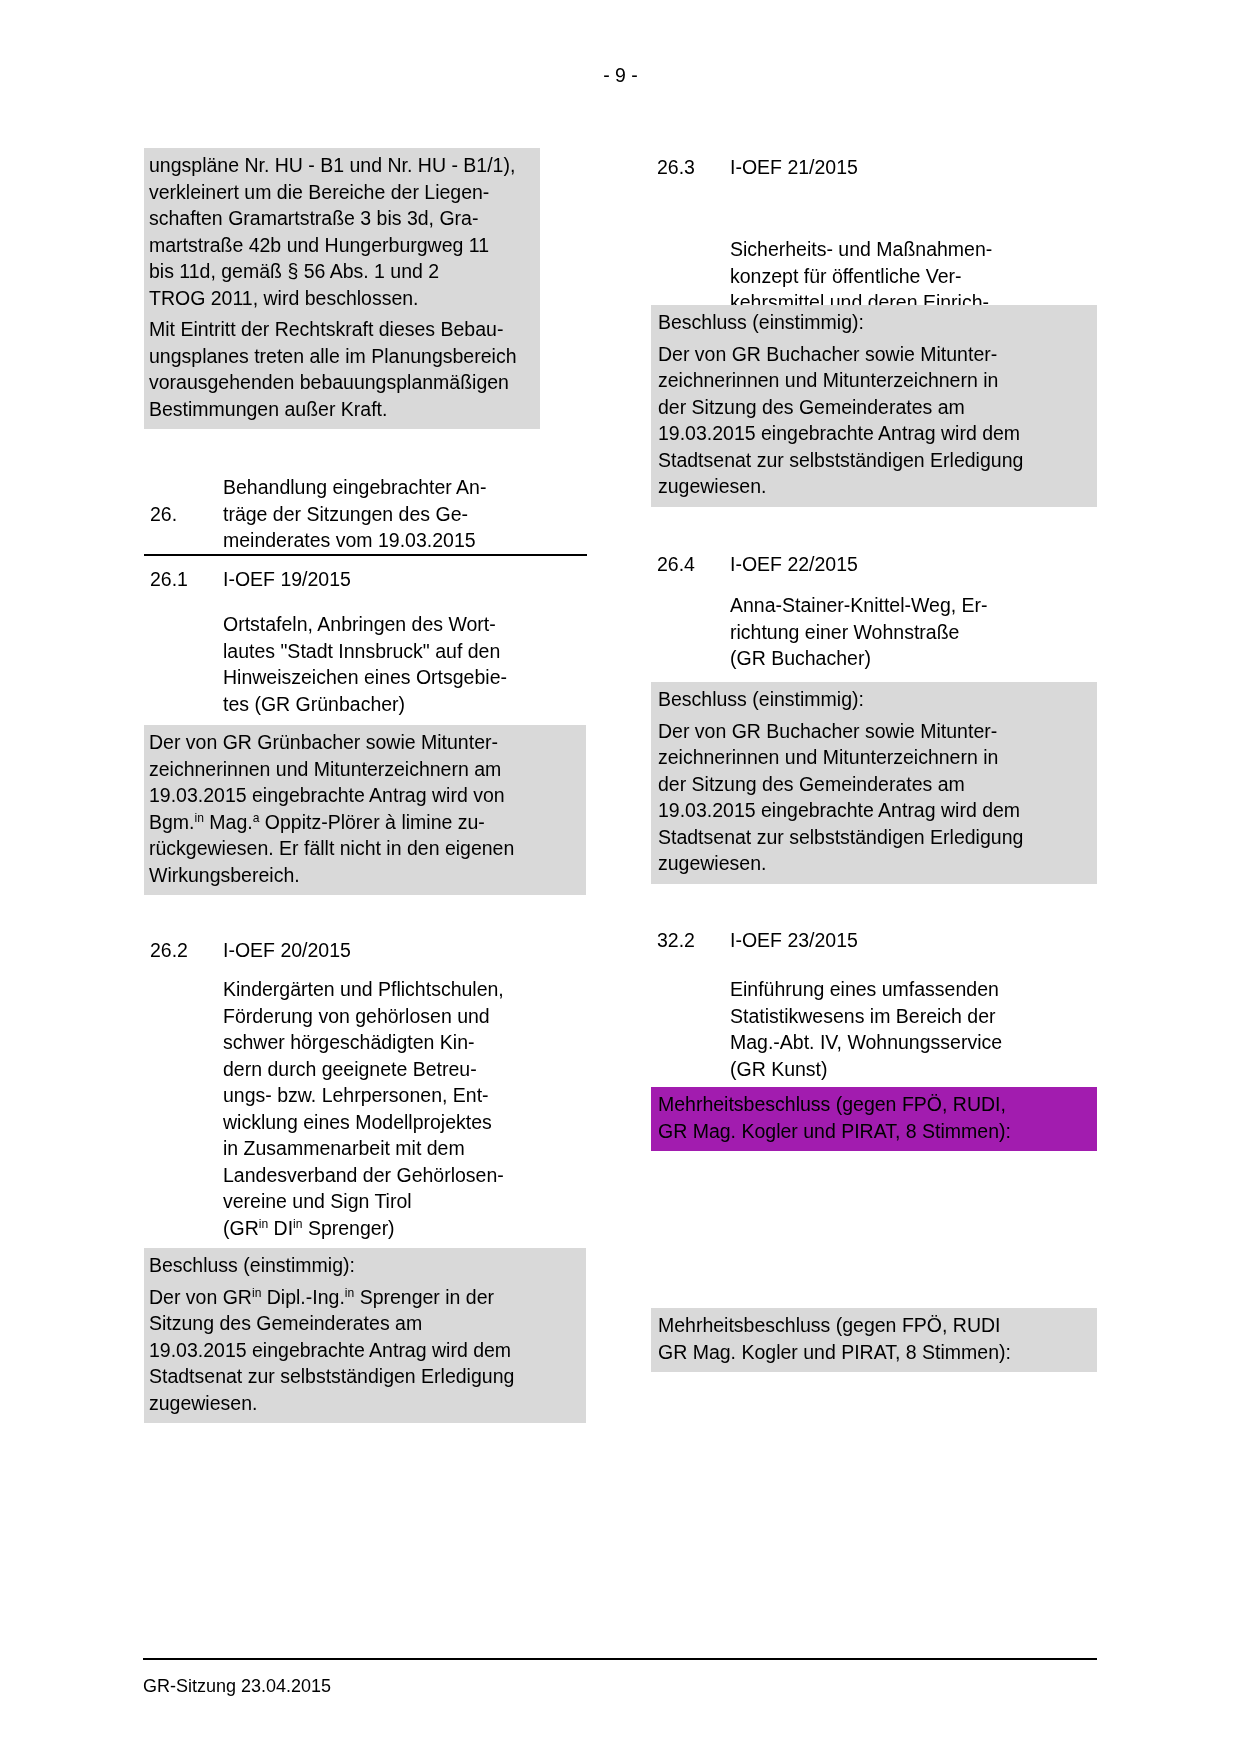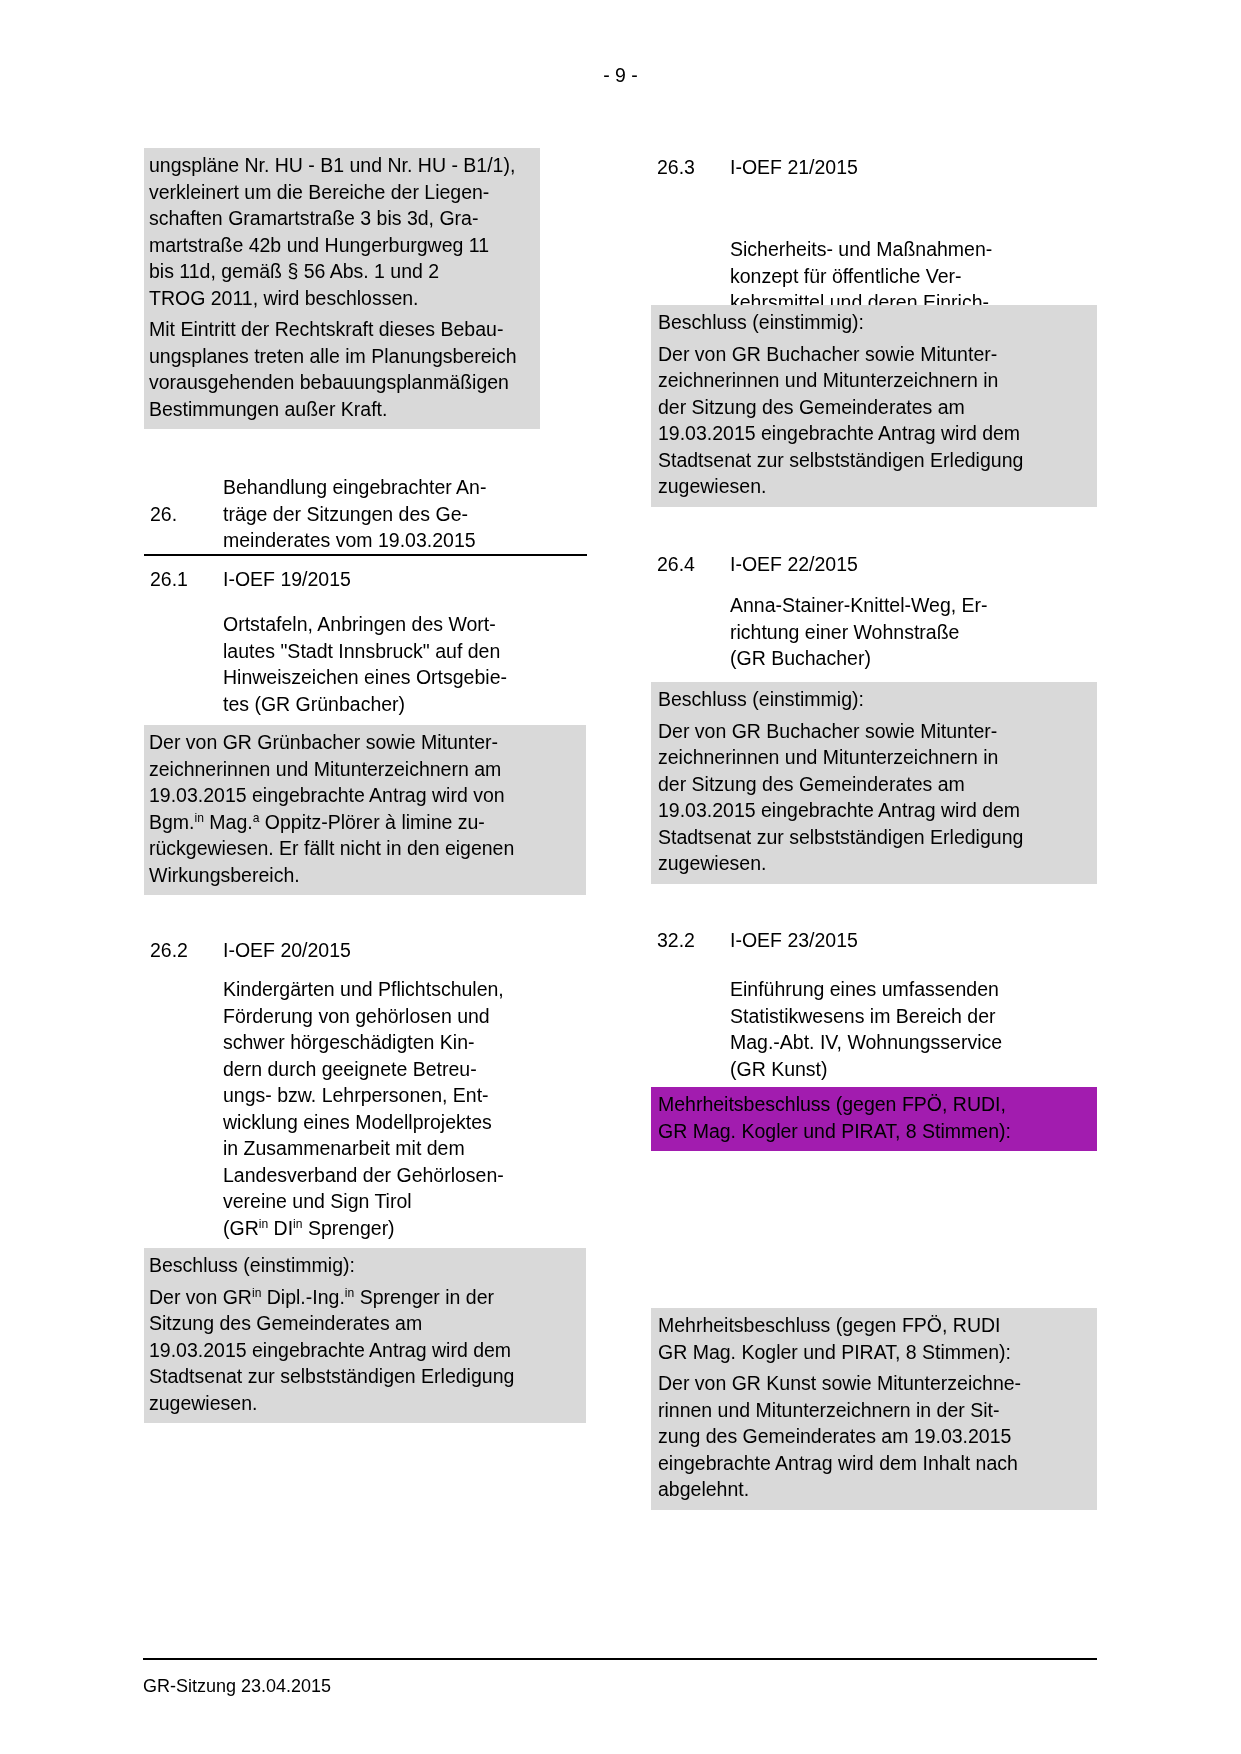--- a/index.html
+++ b/index.html
@@ -146,21 +146,16 @@
 Statistikwesens im Bereich der
 Mag.-Abt. IV, Wohnungsservice
 (GR Kunst)</div>
 <section class="gray rcol abs" style="top: 1087px; left: 651px; width: 446px; box-sizing: border-box; background: #a21caf;">
   <p class="pre">Mehrheitsbeschluss (gegen FPÖ, RUDI,
 GR Mag. Kogler und PIRAT, 8 Stimmen):</p>
 </section>
 <section class="gray rcol abs" style="top: 1308px; left: 651px; width: 446px; box-sizing: border-box; background: rgb(217, 217, 217);">
   <p class="pre">Mehrheitsbeschluss (gegen FPÖ, RUDI
 GR Mag. Kogler und PIRAT, 8 Stimmen):</p>
-  <p class="pre">Der von GR Kunst sowie Mitunterzeichne-
-rinnen und Mitunterzeichnern in der Sit-
-zung des Gemeinderates am 19.03.2015
-eingebrachte Antrag wird dem Inhalt nach
-abgelehnt.</p>
 </section>
 
 <div class="rule abs" style="top:1658px;left:143px;width:954px;"></div>
 <div class="footer-text abs" style="top:1674px;left:143px;">GR-Sitzung 23.04.2015</div>
 
 </body></html>

